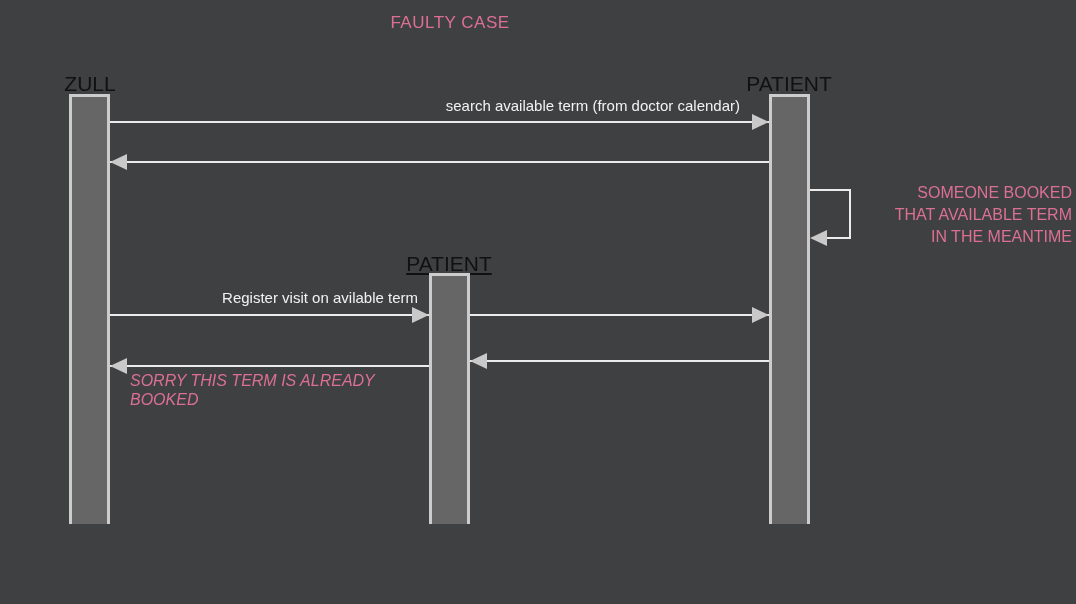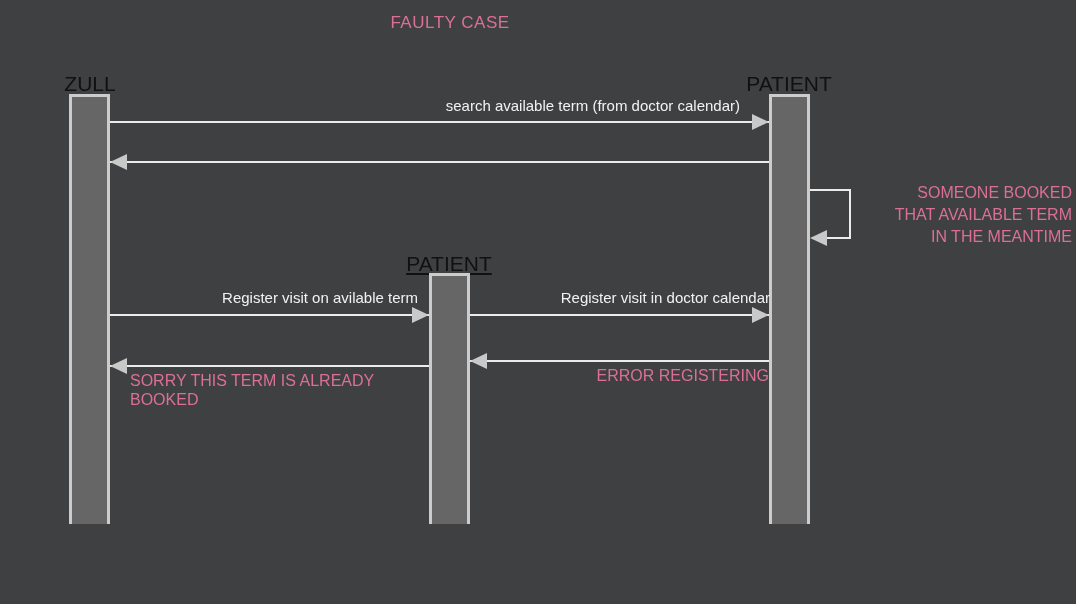--- a/index.html
+++ b/index.html
@@ -73,24 +73,22 @@
   <div class="note" style="left:857px;top:182px;width:215px;text-align:right;">SOMEONE BOOKED
 THAT AVAILABLE TERM
 IN THE MEANTIME</div>
 
   <div class="hline" style="left:110px;top:314px;width:319px;"></div>
   <div class="head-right" style="left:412px;top:307px;"></div>
   <div class="msg-label" style="left:118px;top:288px;width:300px;">Register visit on avilable term</div>
 
   <div class="hline" style="left:470px;top:314px;width:299px;"></div>
   <div class="head-right" style="left:752px;top:307px;"></div>
-  <div class="msg-label" style="left:470px;top:288px;width:300px;">Register visit in doctor calendar</div>
 
   <div class="hline" style="left:470px;top:360px;width:299px;"></div>
   <div class="head-left" style="left:470px;top:353px;"></div>
-  <div class="msg-label pink-label" style="left:469px;top:366px;width:300px;">ERROR REGISTERING</div>
 
   <div class="hline" style="left:110px;top:365px;width:319px;"></div>
   <div class="head-left" style="left:110px;top:358px;"></div>
-  <div class="msg-label pink-label pre" style="left:130px;top:371px;width:300px;">SORRY THIS TERM IS ALREADY
+  <div class="msg-label pink-label pre" style="left:130px;top:371px;width:300px;font-style:italic;">SORRY THIS TERM IS ALREADY
 BOOKED</div>
 
 </div>
 
 </body></html>

